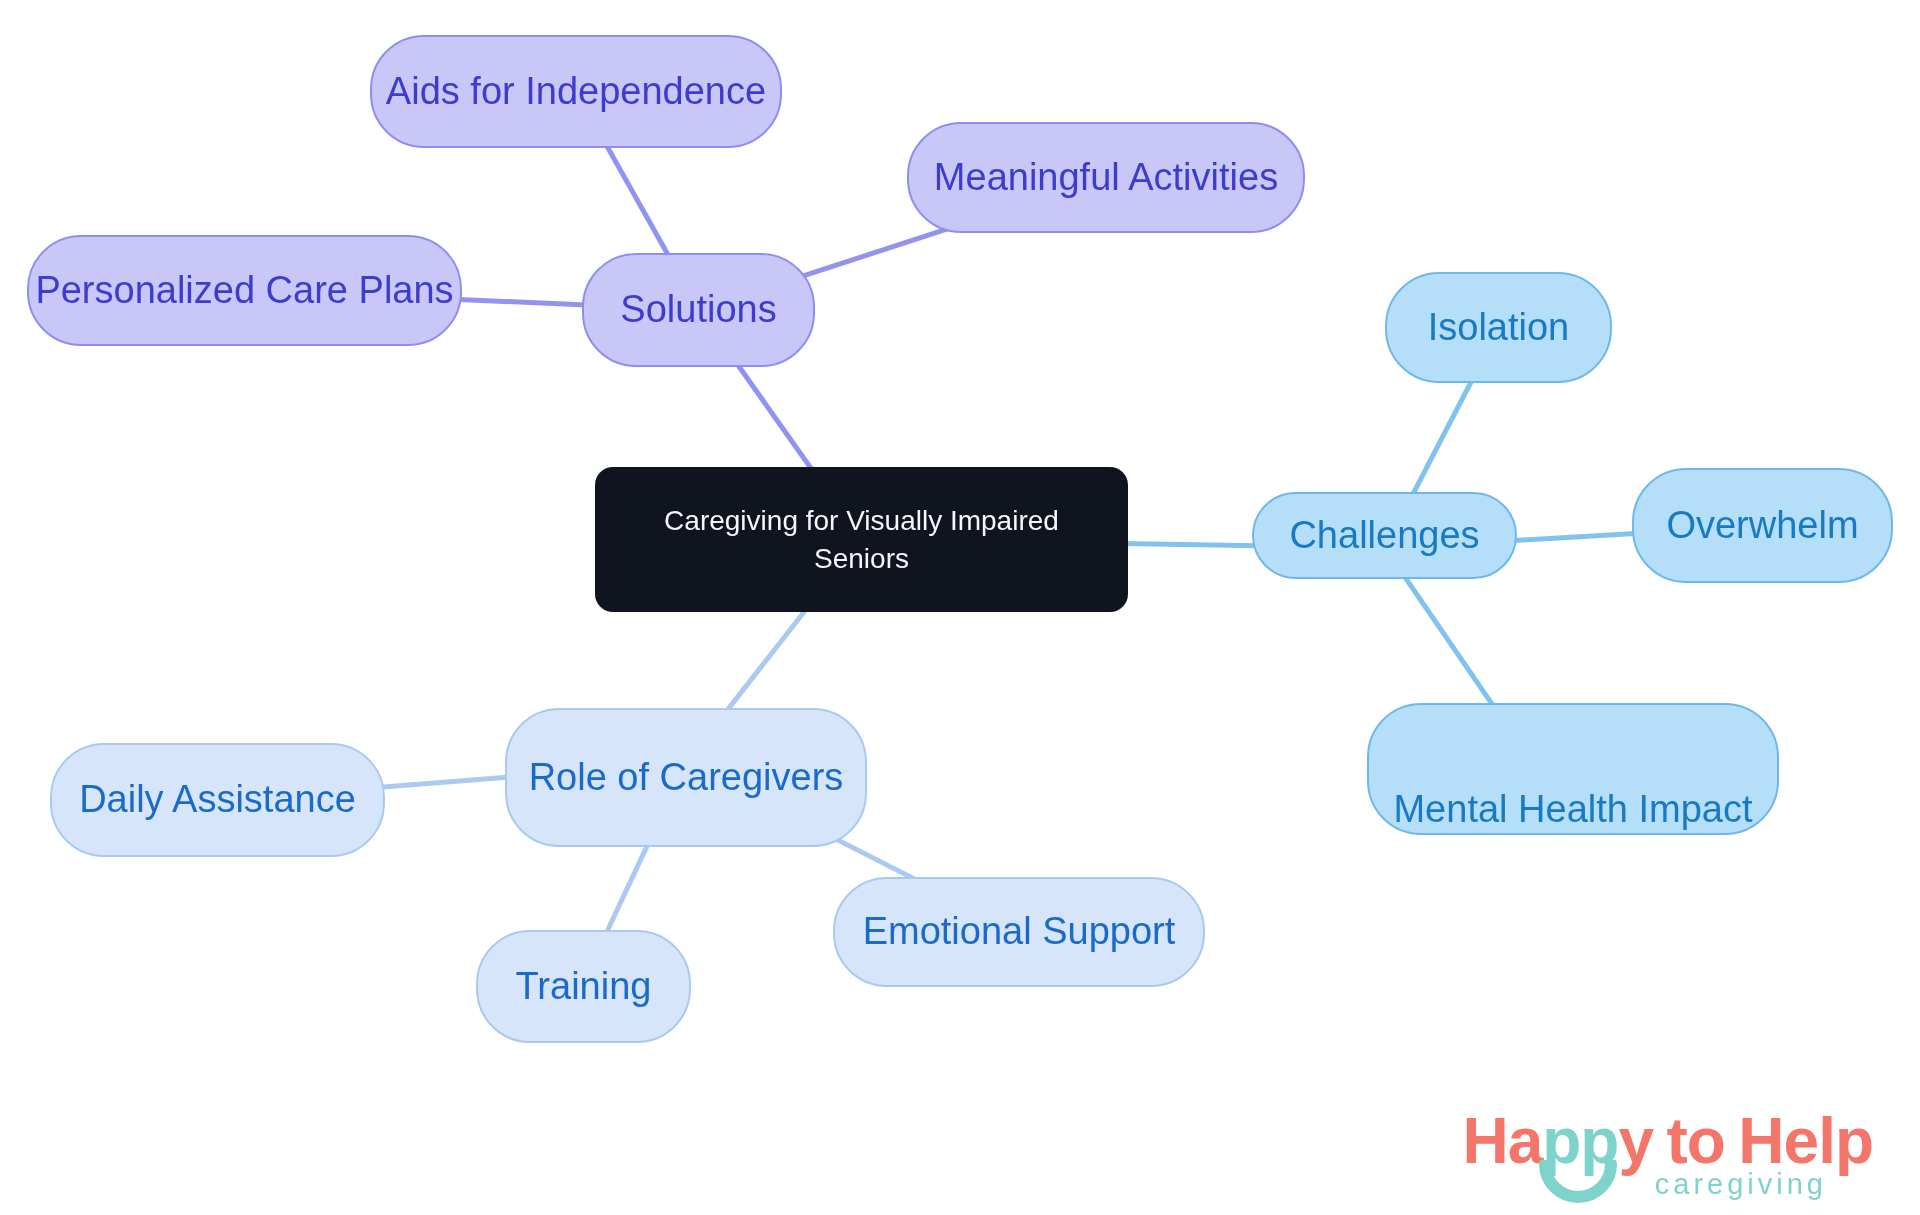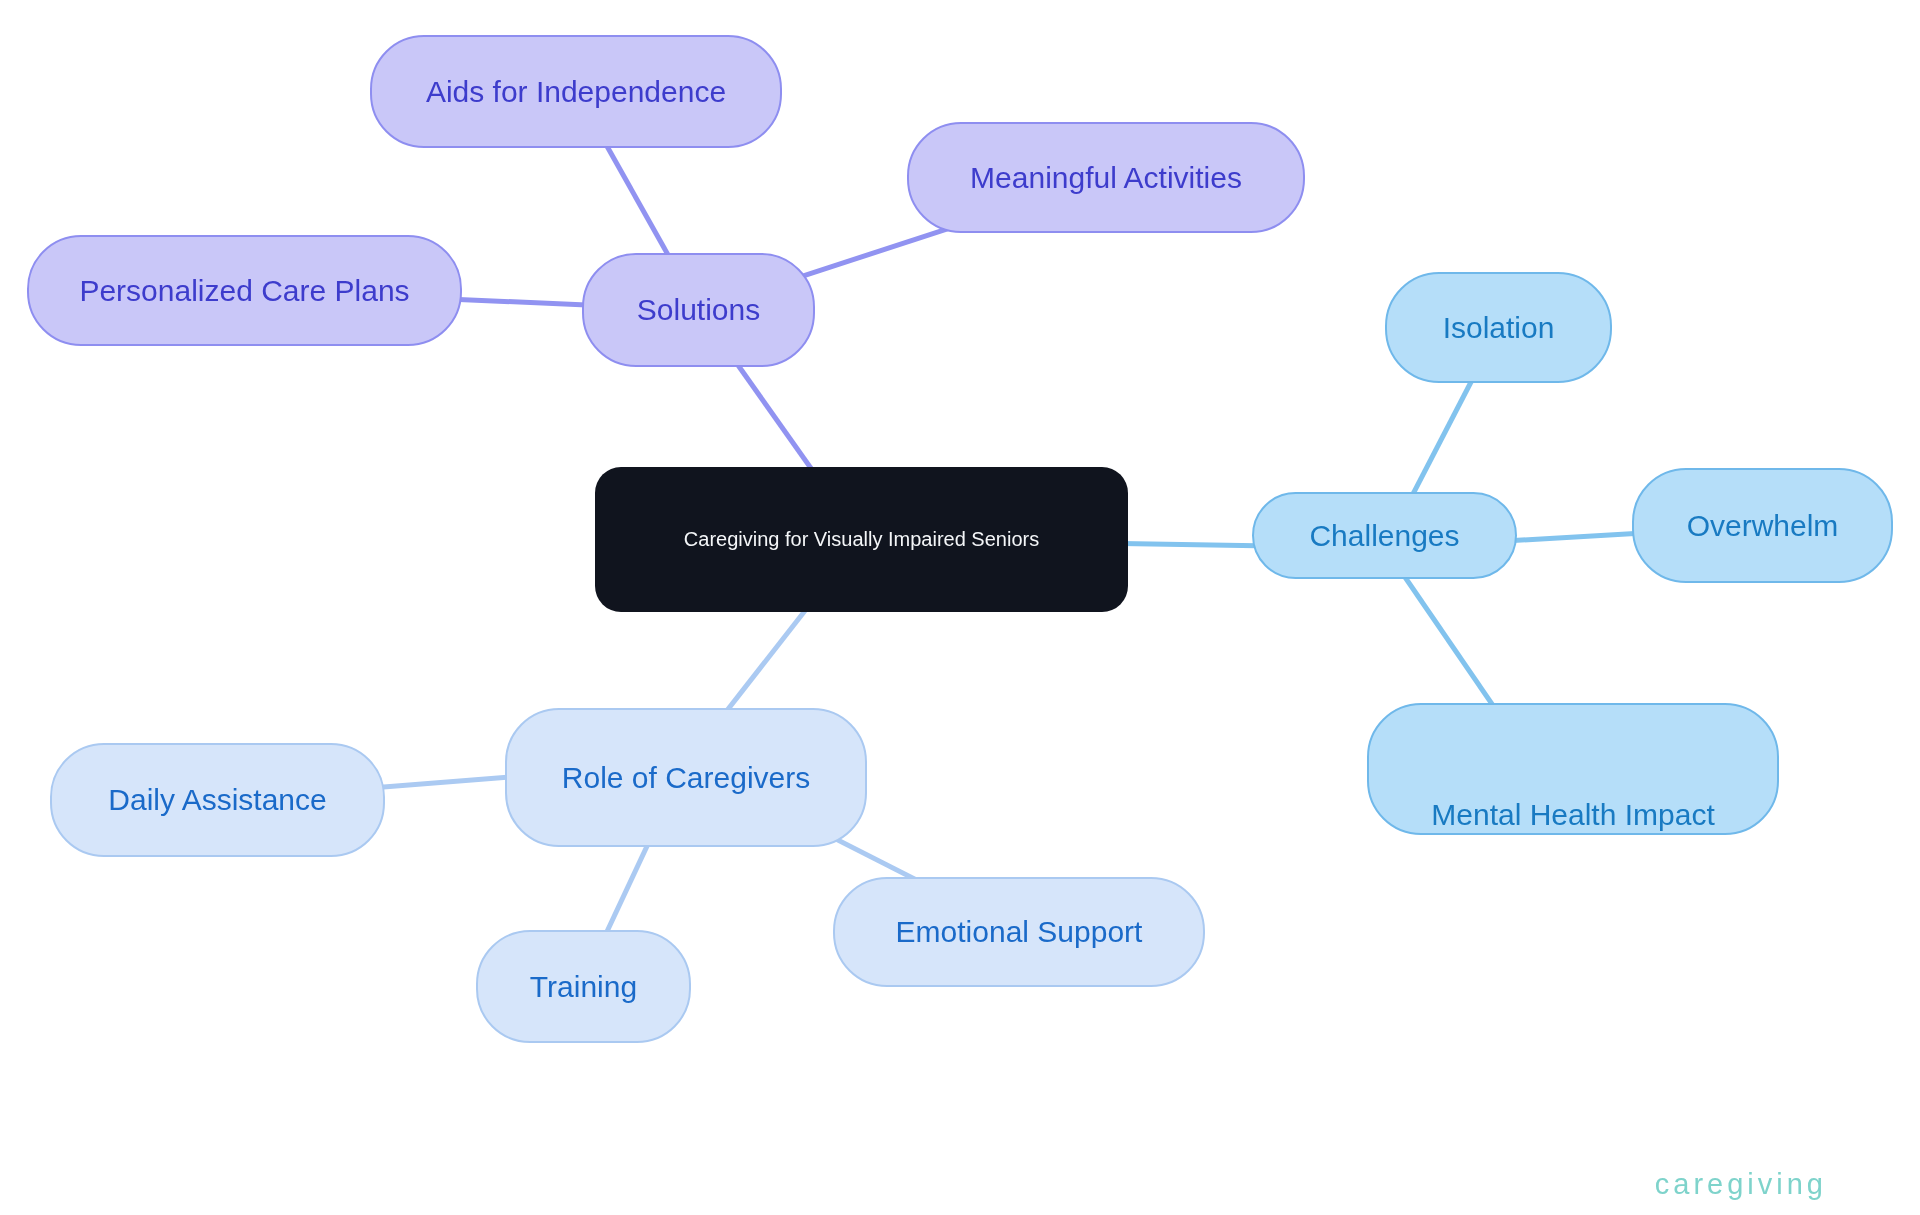--- a/index.html
+++ b/index.html
@@ -13,28 +13,28 @@
   svg.edges{position:absolute;left:0;top:0;z-index:1;}
   svg.edges line{stroke-width:5;fill:none;}
   .e-sol{stroke:var(--solutions-line,#9193f1);}
   .e-cha{stroke:var(--challenges-line,#82c3ee);}
   .e-rol{stroke:var(--role-line,#abcaf2);}
 
   .node{
     position:absolute;z-index:2;
     display:flex;align-items:center;justify-content:center;
     text-align:center;box-sizing:border-box;
-    border-radius:54px;font-size:30px;line-height:1.2;
+    border-radius:54px;font-size:38px;line-height:1.2;
   }
   .grp-sol{background:var(--solutions-fill,#c9c7f8);border:2.5px solid var(--solutions-border,#8e8ef0);color:var(--solutions-text,#3d3ccc);}
   .grp-cha{background:var(--challenges-fill,#b5def9);border:2.5px solid var(--challenges-border,#6fb8ea);color:var(--challenges-text,#187ac2);}
   .grp-rol{background:var(--role-fill,#d6e5fa);border:2.5px solid var(--role-border,#aac9f1);color:var(--role-text,#1a6ac9);}
   .central{
     background:var(--central-fill,#10141e);color:var(--central-text,#f4f6f8);
-    border:none;border-radius:26px;font-size:20px;line-height:1.35;padding:0 45px;
+    border:none;border-radius:18px;font-size:28px;line-height:1.35;padding:0 45px;
   }
 
   
   .n-central     {left:595px; top:467px; width:533px; height:145px;}
   .n-solutions   {left:582px; top:253px; width:233px; height:114px;}
   .n-aids        {left:370px; top:35px;  width:412px; height:113px;}
   .n-meaningful  {left:907px; top:122px; width:398px; height:111px;}
   .n-personalized{left:27px;  top:235px; width:435px; height:111px;}
   .n-challenges  {left:1252px;top:492px; width:265px; height:87px;}
   .n-isolation   {left:1385px;top:272px; width:227px; height:111px;}
@@ -115,16 +115,21 @@
     <span>Daily Assistance</span>
   </div>
   <div class="node grp-rol n-training">
     <span>Training</span>
   </div>
   <div class="node grp-rol n-emotional">
     <span>Emotional Support</span>
   </div>
 
   <div class="logo">
+    <div class="logo-title">
+      <span class="seg">Ha</span><span class="seg teal"><span>pp</span><svg class="smile" width="86" height="46">
+            <path d="M10 4 A 33 33 0 0 0 76 4" fill="none" stroke-width="12" stroke-linecap="round"></path>
+          </svg></span><span class="seg">y</span><span class="seg sp">to</span><span class="seg">Help</span>
+    </div>
     <div class="logo-sub">caregiving</div>
   </div>
 
 </div>
 
 </body></html>

